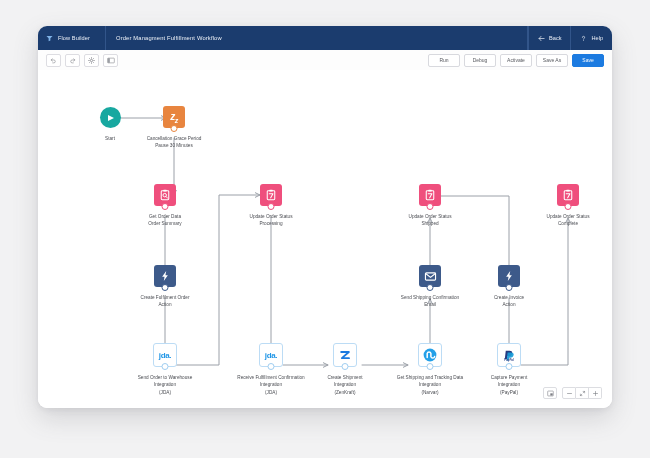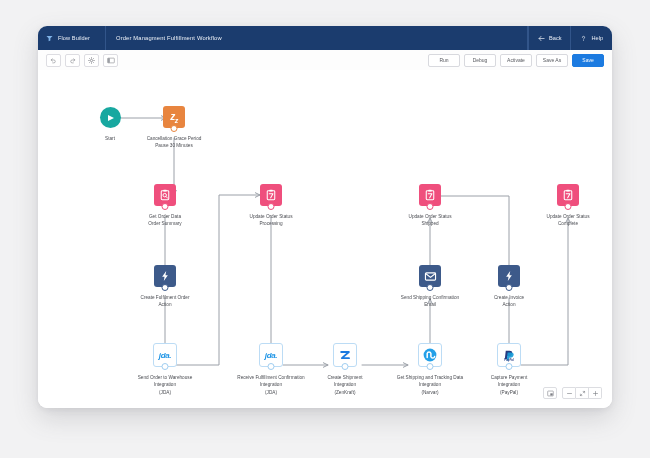--- a/index.html
+++ b/index.html
@@ -93,21 +93,21 @@
     width:21px;height:21px;border-radius:50%;background:#18a8a0;
     display:flex;align-items:center;justify-content:center;
   }
   .play-tri{
     width:0;height:0;border-left:6px solid #fff;
     border-top:3.6px solid transparent;border-bottom:3.6px solid transparent;
     margin-left:1.5px;
   }
 
   .zz{color:#fff;font-size:10px;font-weight:bold;font-style:italic;letter-spacing:-.4px;}
-  .jda{color:#2196e6;font-size:8px;font-weight:bold;font-style:italic;letter-spacing:-.3px;}
+  .jda{color:#2196e6;font-size:8px;font-weight:bold;letter-spacing:-.3px;}
 
   
   .zoomctl{position:absolute;right:10px;bottom:9px;display:flex;align-items:center;gap:5px;}
   .zc-box{
     width:12px;height:10px;border:1px solid #dcdde1;border-radius:2px;background:#fff;
     display:flex;align-items:center;justify-content:center;
   }
   .zc-group{display:flex;}
   .zc-group .zc-box{border-radius:0;border-left-width:0;}
   .zc-group .zc-box:first-child{border-radius:2px 0 0 2px;border-left-width:1px;}

